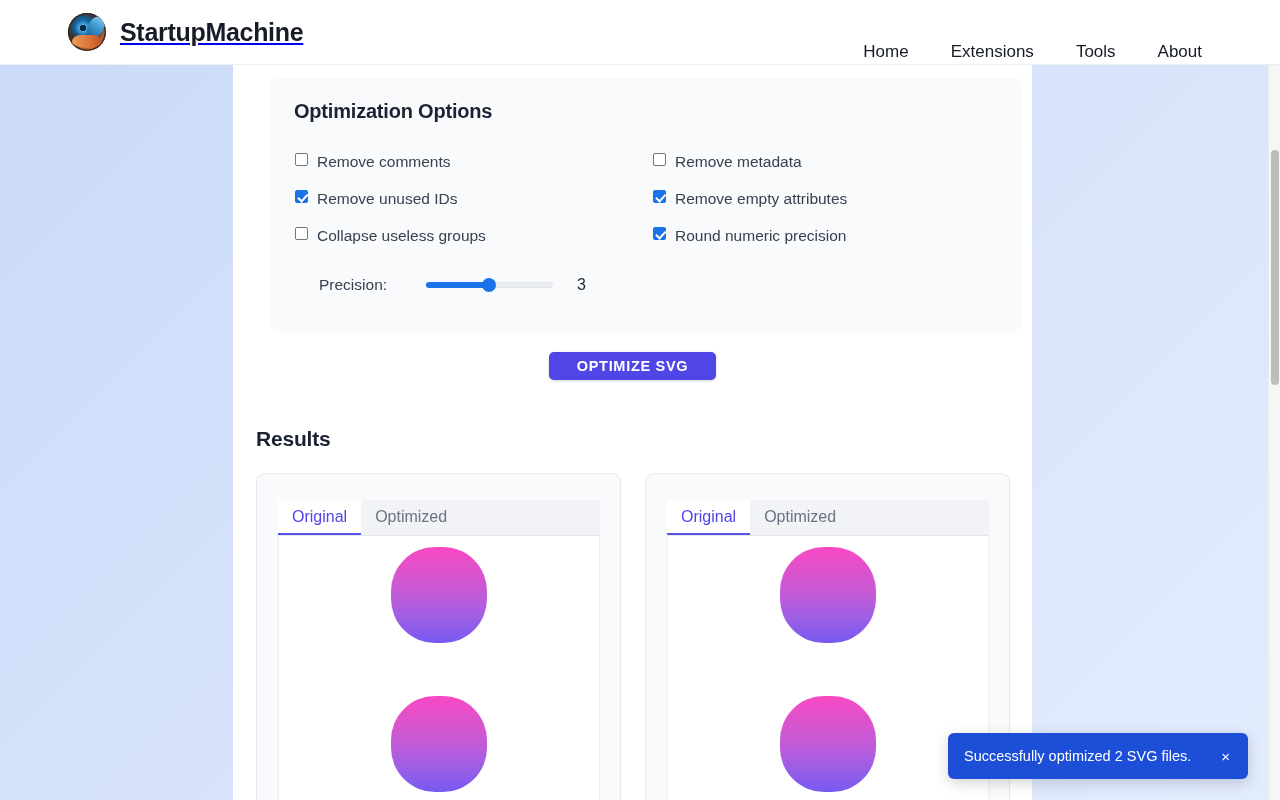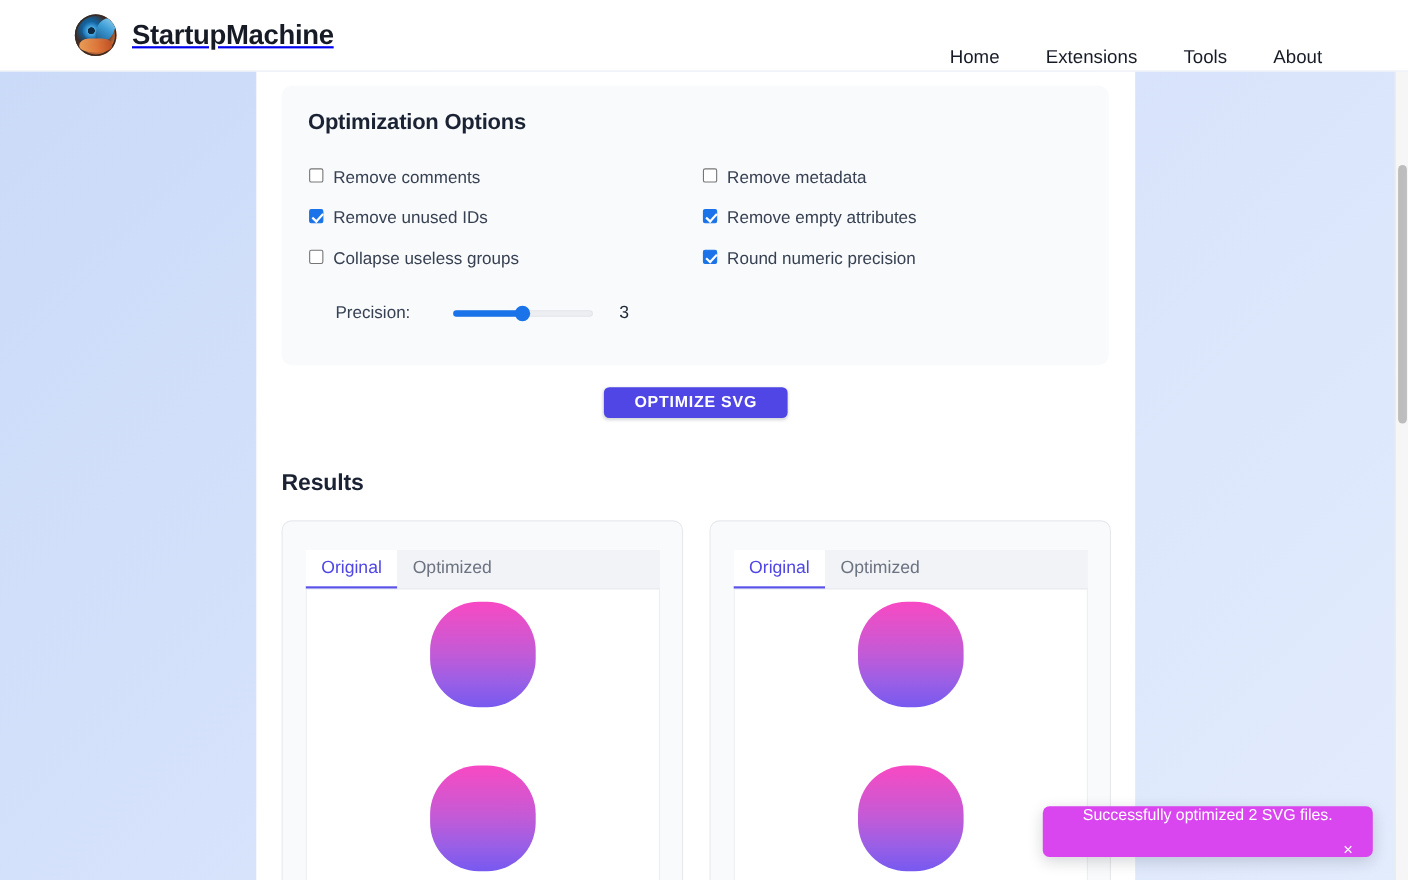--- a/index.html
+++ b/index.html
@@ -101,21 +101,21 @@
     left: 233px;
     top: 0;
     width: 799px;
     min-height: 735px;
     background: #ffffff;
   }
 
   
   #options-card {
     position: absolute;
-    left: 23px;
+    left: 37px;
     top: 13px;
     width: 752px;
     height: 254px;
     background: #f8fafc;
     border-radius: 9px;
   }
   #options-title {
     position: absolute;
     left: 24px; top: 22px;
     font-size: 20px;
@@ -326,29 +326,28 @@
     cursor: pointer;
   }
 
   
   #toast {
     position: absolute;
     left: 948px;
     top: 733px;
     width: 300px;
     height: 46px;
-    background: #d946ef;
+    background: #1d4ed8;
     border-radius: 6px;
     display: flex;
     align-items: center;
     padding: 0 16px;
     gap: 14px;
     box-shadow: 0 4px 14px rgba(16,24,40,.18);
     z-index: 60;
-    flex-direction: column;
   }
   #toast-message {
     font-size: 14.5px;
     color: #ffffff;
     white-space: nowrap;
   }
   #toast-close {
     margin-left: auto;
     background: none;
     border: none;

